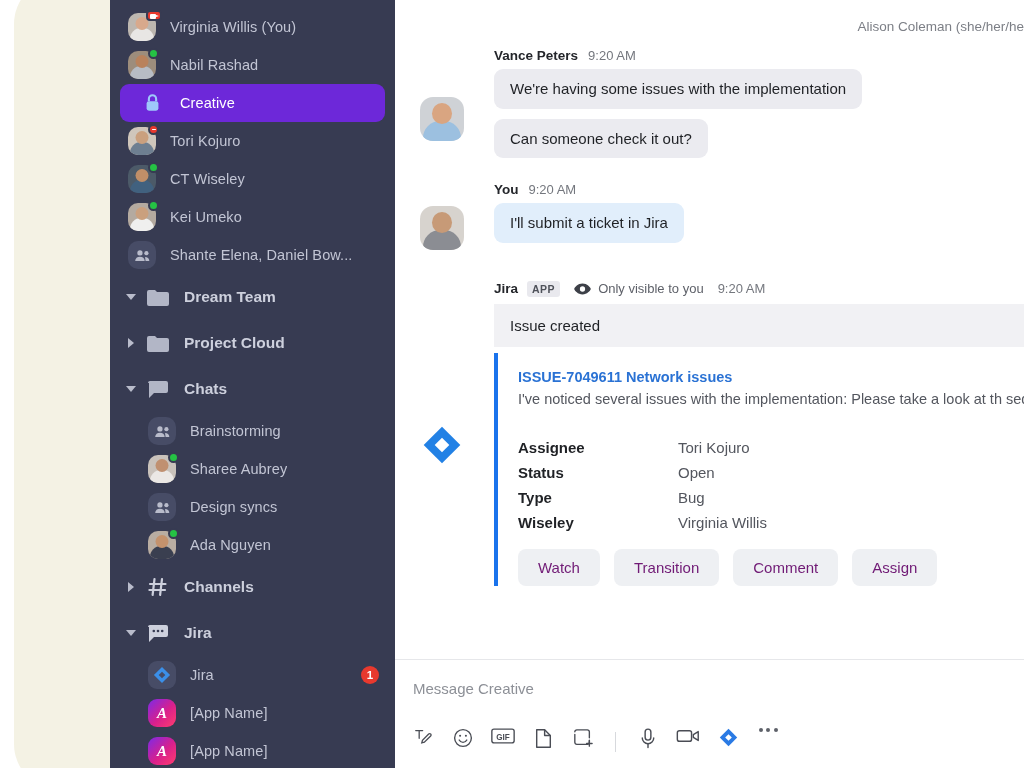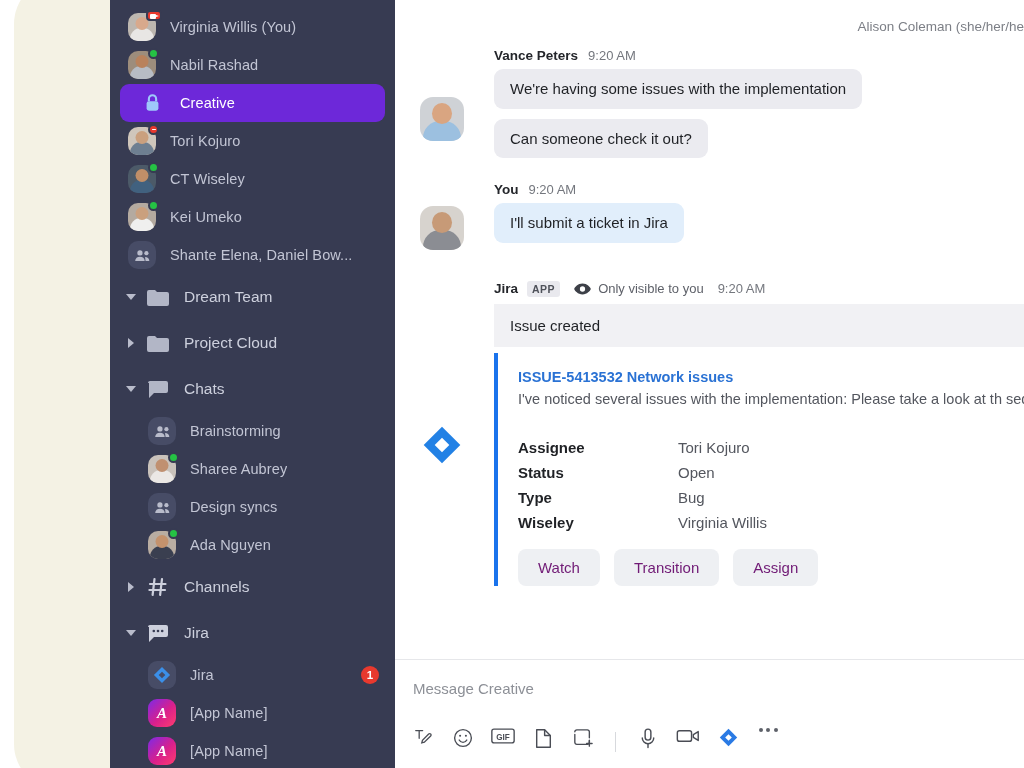--- a/index.html
+++ b/index.html
@@ -150,21 +150,21 @@
     border-left: 6px solid #b9bccb;
   }
   .sec-icon {
     width: 24px; flex: 0 0 24px;
     margin-right: 14px;
     display: flex; align-items: center; justify-content: center;
   }
   .sec-label {
     font-size: 15.5px;
     color: #cdd0dd;
-    font-weight: 400;
+    font-weight: 700;
   }
   .child-row { padding-left: 28px; }
   .badge-count {
     position: absolute;
     right: 6px; top: 50%;
     transform: translateY(-50%);
     min-width: 18px; height: 18px;
     border-radius: 9px;
     background: #e8392e;
     color: #fff;
@@ -681,21 +681,21 @@
             <svg width="40" height="40" viewBox="0 0 24 24">
               <path d="M12 1 23 12 12 23 1 12z" fill="#2281e5"></path>
               <path d="M12 7.6 16.4 12 12 16.4 7.6 12z" fill="#ffffff"></path>
             </svg>
           </div>
 
           <div class="jira-card">
             <div class="jira-title-band">Issue created</div>
 
             <div class="jira-body">
-              <div class="issue-link">ISSUE-5413532 Network issues</div>
+              <div class="issue-link">ISSUE-7049611 Network issues</div>
               <div class="issue-desc">I've noticed several issues with the implementation: Please take a look at th sequence.</div>
 
               <div class="fields">
                 <div class="field-row">
                   <span class="field-key">Assignee</span>
                   <span class="field-val">Tori Kojuro</span>
                 </div>
                 <div class="field-row">
                   <span class="field-key">Status</span>
                   <span class="field-val">Open</span>
@@ -706,20 +706,21 @@
                 </div>
                 <div class="field-row">
                   <span class="field-key">Wiseley</span>
                   <span class="field-val">Virginia Willis</span>
                 </div>
               </div>
 
               <div class="jira-actions">
                 <button class="action-btn">Watch</button>
                 <button class="action-btn">Transition</button>
+                <button class="action-btn">Comment</button>
                 <button class="action-btn">Assign</button>
               </div>
             </div>
           </div>
         </div>
       </div>
 
     </div>
 
     <div class="composer">

